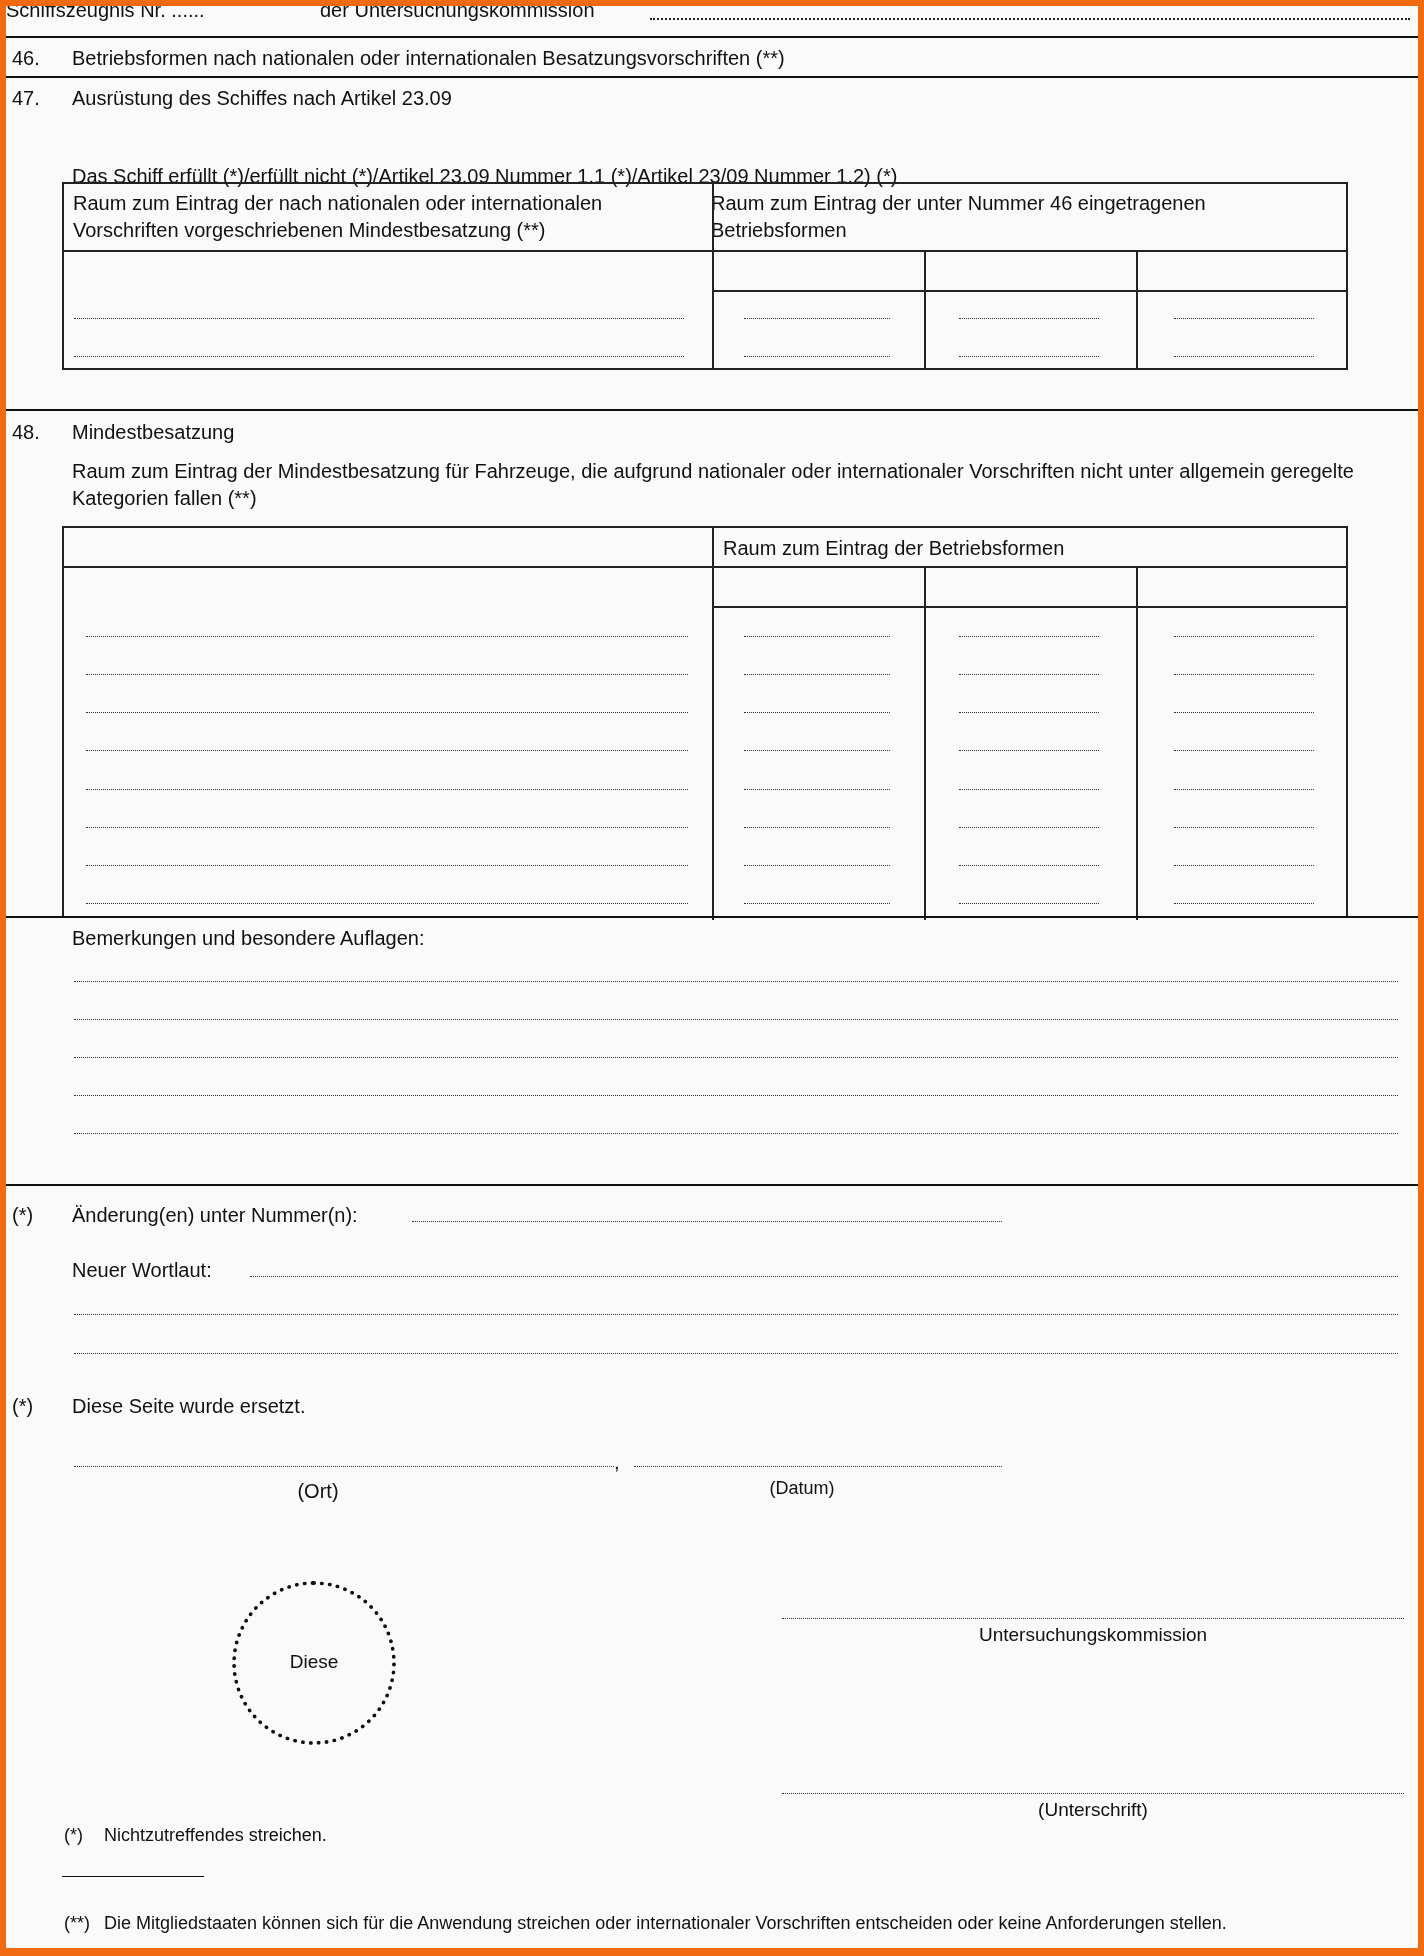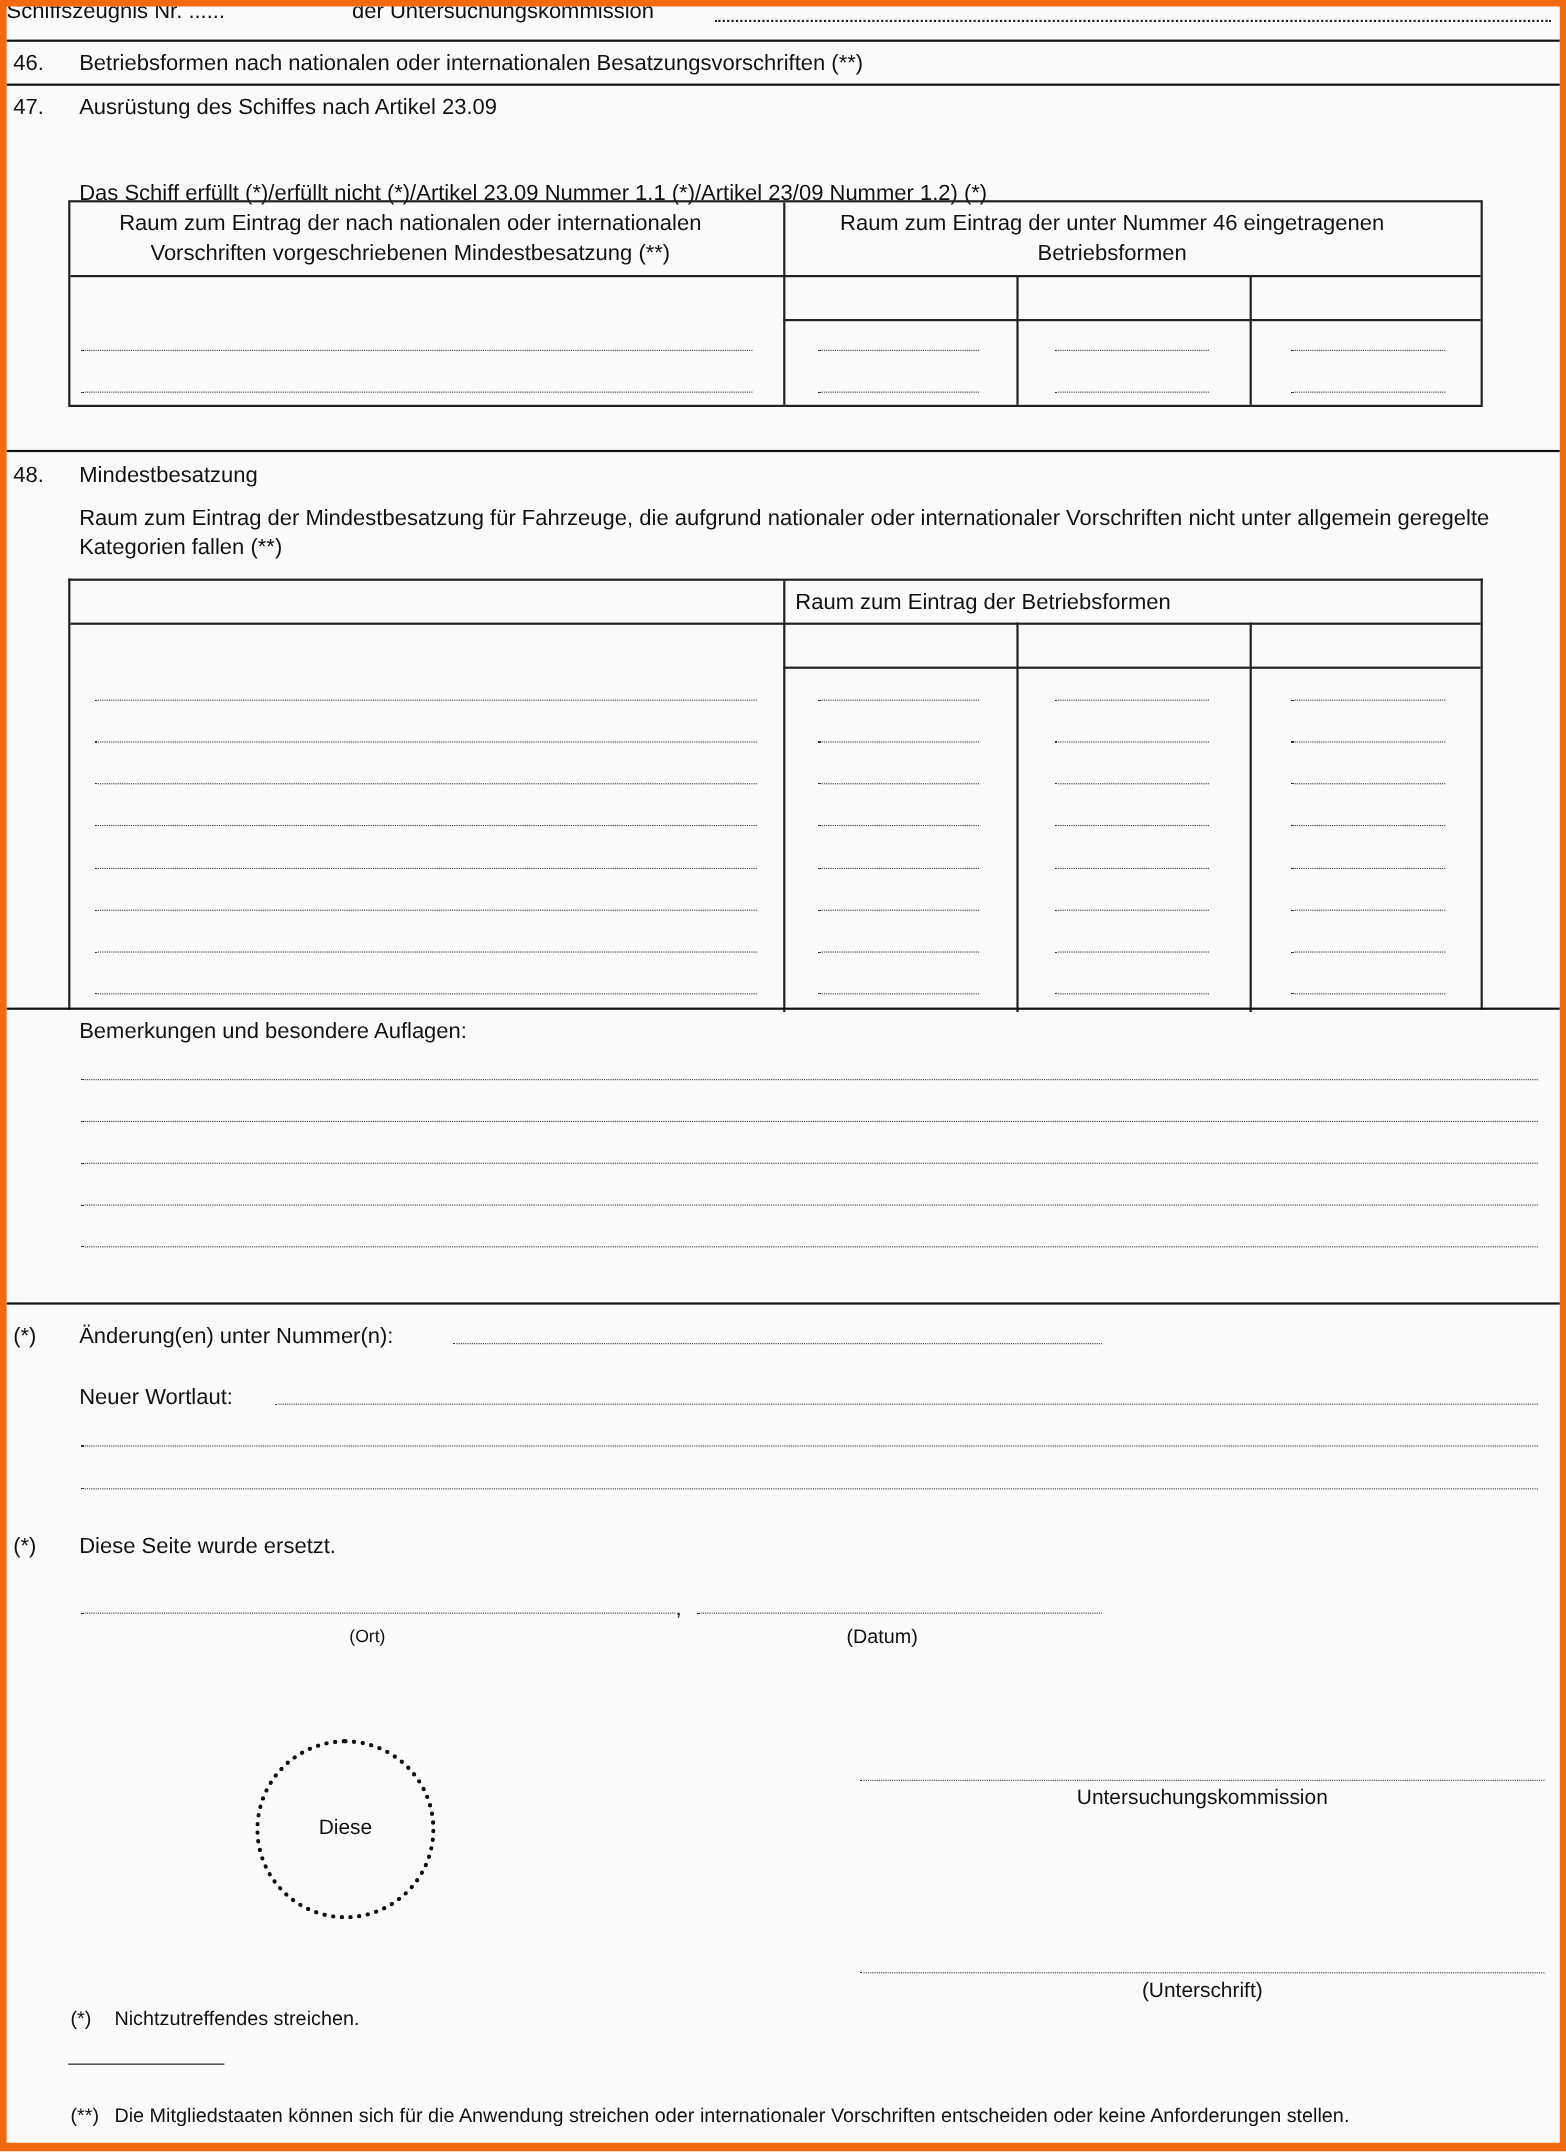--- a/index.html
+++ b/index.html
@@ -52,21 +52,21 @@
 
 <div class="abs t" style="left:12px; top:46px;">46.</div>
 <div class="abs t" style="left:72px; top:46px;">Betriebsformen nach nationalen oder internationalen Besatzungsvorschriften (**)</div>
 
 <div class="hr" style="top:76px;"></div>
 
 <div class="abs t" style="left:12px; top:86px;">47.</div>
 <div class="abs t" style="left:72px; top:86px;">Ausrüstung des Schiffes nach Artikel 23.09</div>
 <div class="abs t" style="left:72px; top:124px;margin-top:40px;">Das Schiff erfüllt (*)/erfüllt nicht (*)/Artikel 23.09 Nummer 1.1  (*)/Artikel 23/09 Nummer 1.2) (*)</div>
 
-<div class="tbl" style="left:62px; top:182px; width:1286px; height:188px;text-align:center;">
+<div class="tbl" style="left:62px; top:182px; width:1286px; height:188px;">
   <div class="abs t" style="left:9px; top:6px; white-space:normal; width:600px; line-height:27px;">Raum zum Eintrag der nach nationalen oder internationalen Vorschriften vorgeschriebenen Mindestbesatzung (**)</div>
   <div class="abs t" style="left:647px; top:6px; white-space:normal; width:600px; line-height:27px;">Raum zum Eintrag der unter Nummer 46 eingetragenen Betriebsformen</div>
   <div class="vl" style="left:648px; top:0; height:184px;"></div>
   <div class="hl" style="left:0; right:0; top:66px;"></div>
   <div class="hl" style="left:648px; right:0; top:106px;"></div>
   <div class="vl" style="left:860px; top:66px; height:118px;"></div>
   <div class="vl" style="left:1072px; top:66px; height:118px;"></div>
 
   <div class="dots-fine field" style="left:10px; width:610px; top:134px;"></div>
   <div class="dots-fine field" style="left:10px; width:610px; top:172px;"></div>
@@ -150,21 +150,21 @@
 <div class="dots-fine field" style="left:250px; width:1148px; top:1276px;"></div>
 <div class="dots-fine field" style="left:74px; width:1324px; top:1314px;"></div>
 <div class="dots-fine field" style="left:74px; width:1324px; top:1353px;"></div>
 
 <div class="abs t" style="left:12px; top:1394px;">(*)</div>
 <div class="abs t" style="left:72px; top:1394px;">Diese Seite wurde ersetzt.</div>
 
 <div class="dots-fine field" style="left:74px; width:540px; top:1466px;"></div>
 <div class="abs t" style="left:614px; top:1450px;">,</div>
 <div class="dots-fine field" style="left:634px; width:368px; top:1466px;"></div>
-<div class="abs" style="left:74px; width:520px; top:1480px; font-size:16px;">
+<div class="abs" style="left:58px; width:520px; top:1480px; font-size:20px;">
   <div class="center">(Ort)</div>
 </div>
 <div class="abs" style="left:634px; width:336px; top:1478px; font-size:18px;">
   <div class="center">(Datum)</div>
 </div>
 
 <div class="seal"></div>
 <div class="abs center" style="left:232px; top:1651px; width:164px; font-size:19px;">Diese</div>
 
 <div class="dots-fine field" style="left:782px; width:622px; top:1618px;"></div>

